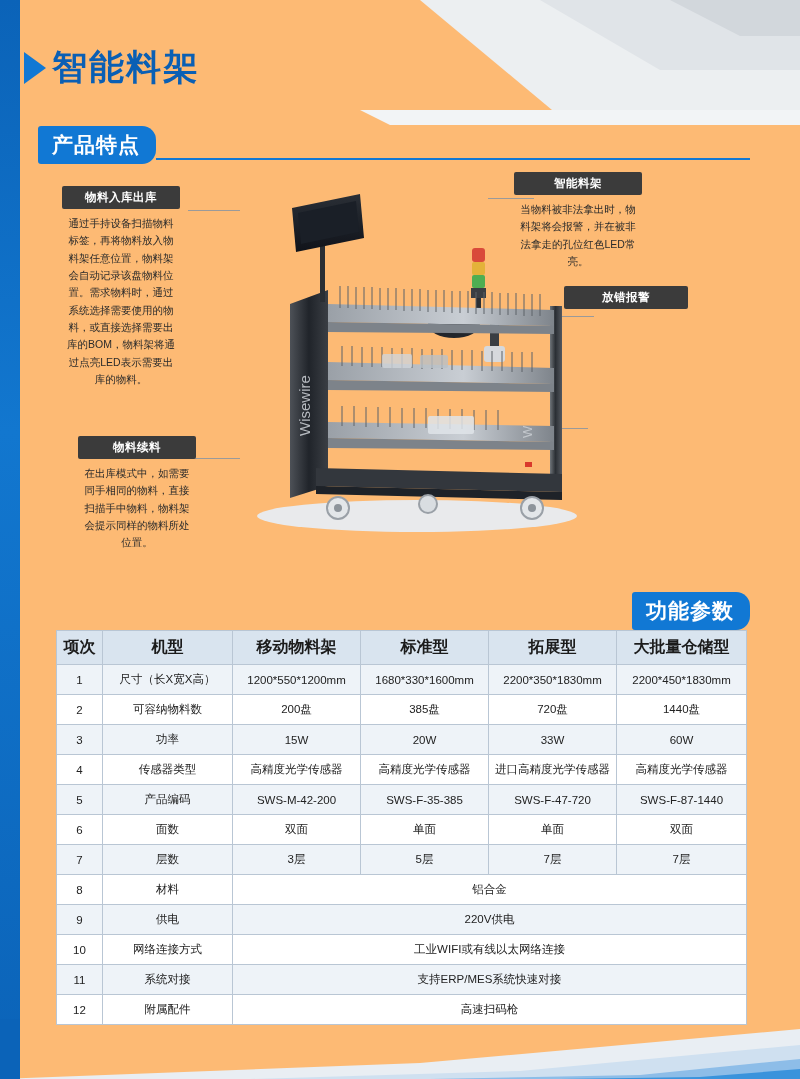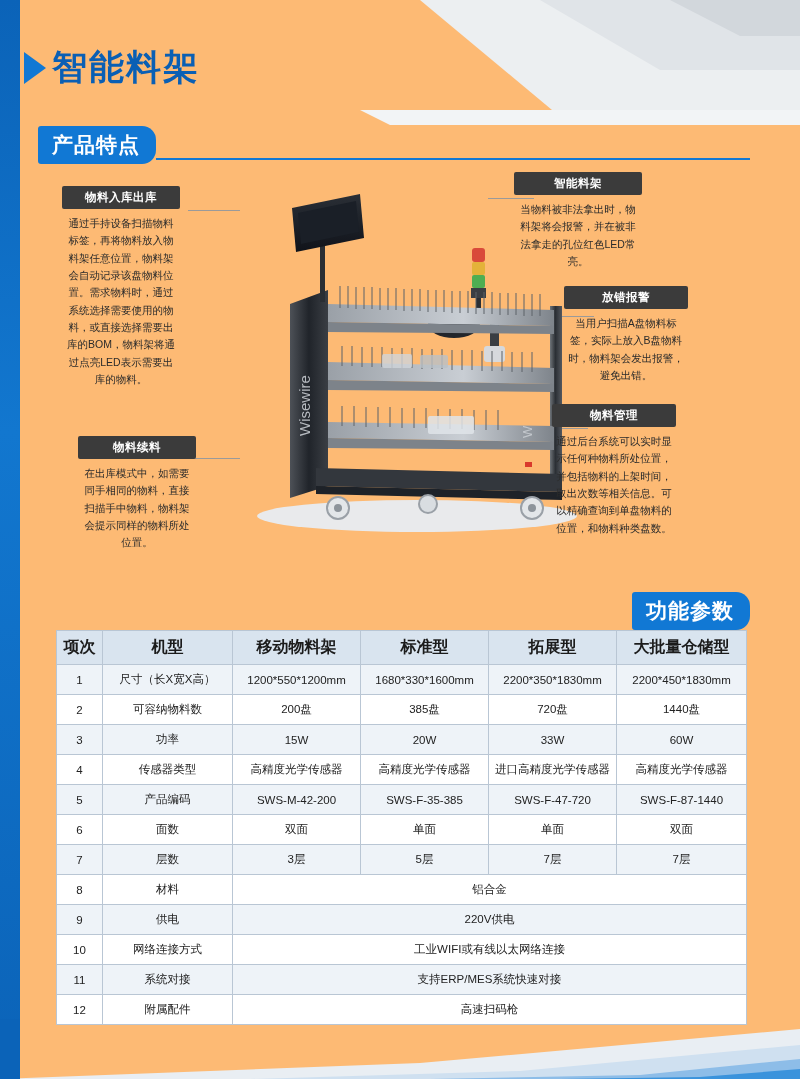--- a/index.html
+++ b/index.html
@@ -338,27 +338,22 @@
       <div class="fb-body">在出库模式中，如需要同手相同的物料，直接扫描手中物料，物料架会提示同样的物料所处位置。</div>
     </div>
 
     <div class="feature-box" style="left:478px; top:14px; width:128px;">
       <div class="fb-title">智能料架</div>
       <div class="fb-body">当物料被非法拿出时，物料架将会报警，并在被非法拿走的孔位红色LED常亮。</div>
     </div>
 
     <div class="feature-box" style="left:520px; top:128px; width:124px;margin-left:8px;">
       <div class="fb-title">放错报警</div>
-      <div class="fb-body">当用户扫描A盘物料标签，实际上放入B盘物料时，物料架会发出报警，避免出错。</div>
     </div>
 
-    <div class="feature-box" style="left:516px; top:246px; width:124px;">
-      <div class="fb-title">物料管理</div>
-      <div class="fb-body">通过后台系统可以实时显示任何种物料所处位置，并包括物料的上架时间，取出次数等相关信息。可以精确查询到单盘物料的位置，和物料种类盘数。</div>
-    </div>
   </div>
 
   <div class="section-head" style="left:38px; top:592px; width:712px;flex-direction:column;">
     <div class="section-tag">功能参数</div>
     <div class="section-rule"></div>
   </div>
 
   <div class="table-area">
     <table class="spec">
       <colgroup>

